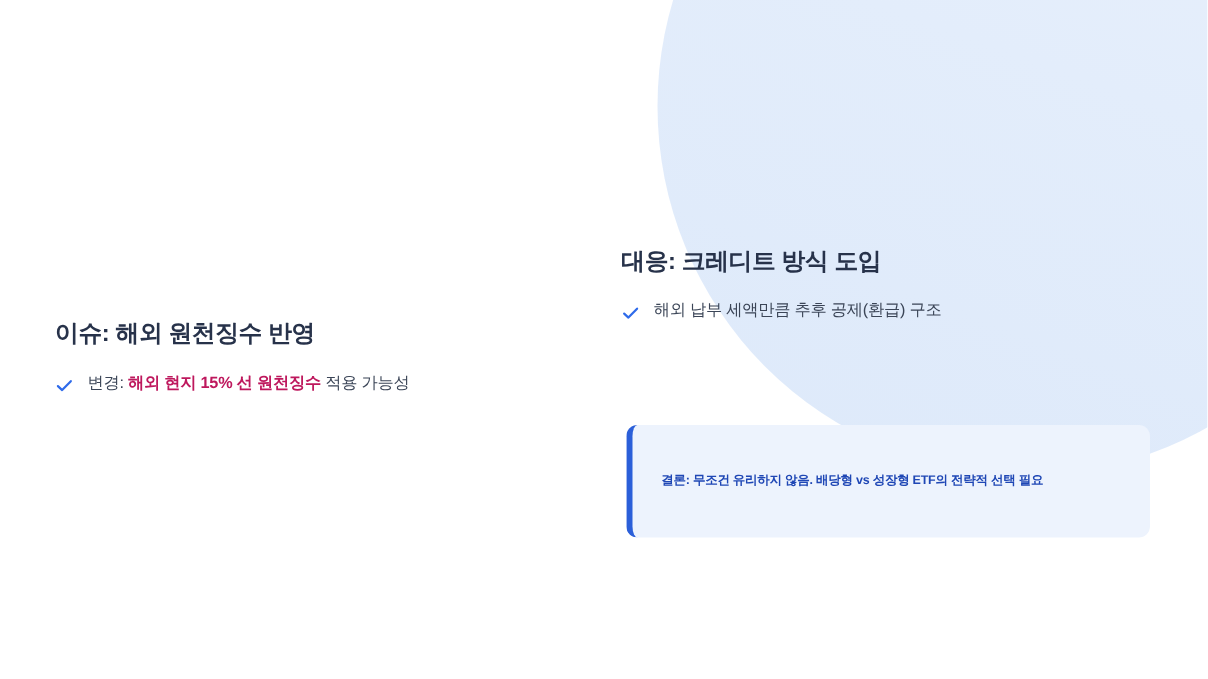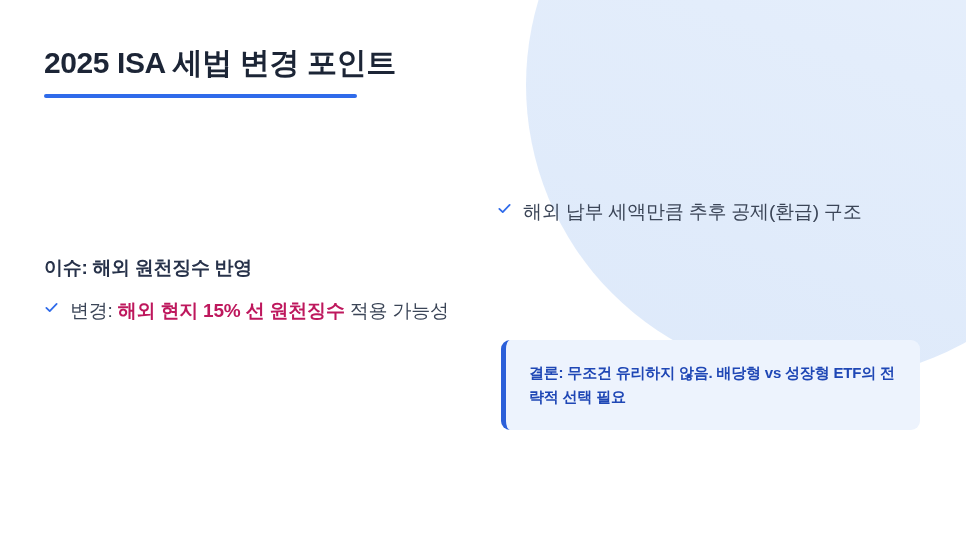--- a/index.html
+++ b/index.html
@@ -80,23 +80,23 @@
     white-space: nowrap;
   }
 
   .bullet-list {
     list-style: none;
     margin: 0;
     padding: 0;
   }
   .bullet-item {
     display: flex;
-    align-items: flex-start;
+    align-items: flex-end;
     margin-bottom: 18px;
-    font-size: 19px;
+    font-size: 13px;
     color: #3b4557;
     line-height: 1.45;
     letter-spacing: -0.2px;
   }
   .bullet-item:last-child { margin-bottom: 0; }
 
   .check-icon {
     flex: 0 0 auto;
     width: 15px;
     height: 15px;
@@ -122,54 +122,51 @@
     height: 90px;
     box-sizing: border-box;
     background: #edf3fd;
     border-radius: 9px;
     border-left: 5px solid #2b5fd9;
     display: flex;
     align-items: center;
   }
   #callout-text {
     padding: 0 24px 0 23px;
-    font-size: 15px;
+    font-size: 10px;
     font-weight: bold;
     color: #1f47b5;
     line-height: 1.6;
     letter-spacing: -0.2px;
   }
 </style>
 </head>
 <body>
 
 <div id="slide">
 
   <div id="bg-circle"></div>
 
-  <div id="title-block">
-    <h1 id="slide-title">2025 ISA 세법 변경 포인트</h1>
-    <div id="title-underline"></div>
-  </div>
 
   <div class="column" id="left-column">
     <h2 class="col-heading">이슈: 해외 원천징수 반영</h2>
     <ul class="bullet-list" id="left-bullets">
         <li class="bullet-item">
           <span class="check-icon">
             <svg viewBox="0 0 16 16" width="15" height="15" aria-hidden="true">
               <path d="M2.5 8.4 L6.1 11.8 L13.5 4.2" fill="none" stroke="currentColor" stroke-width="1.9" stroke-linecap="round" stroke-linejoin="round"></path>
             </svg>
           </span>
           <span class="bullet-text"><span>변경: </span><b>해외 현지 15% 선 원천징수</b><span> 적용 가능성</span></span>
         </li>
       </ul>
   </div>
 
   <div class="column" id="right-column">
+    <h2 class="col-heading">대응: 크레디트 방식 도입</h2>
     <ul class="bullet-list" id="right-bullets">
         <li class="bullet-item">
           <span class="check-icon">
             <svg viewBox="0 0 16 16" width="15" height="15" aria-hidden="true">
               <path d="M2.5 8.4 L6.1 11.8 L13.5 4.2" fill="none" stroke="currentColor" stroke-width="1.9" stroke-linecap="round" stroke-linejoin="round"></path>
             </svg>
           </span>
           <span class="bullet-text"><span>해외 납부 세액만큼 추후 공제(환급) 구조</span></span>
         </li>
       </ul>

